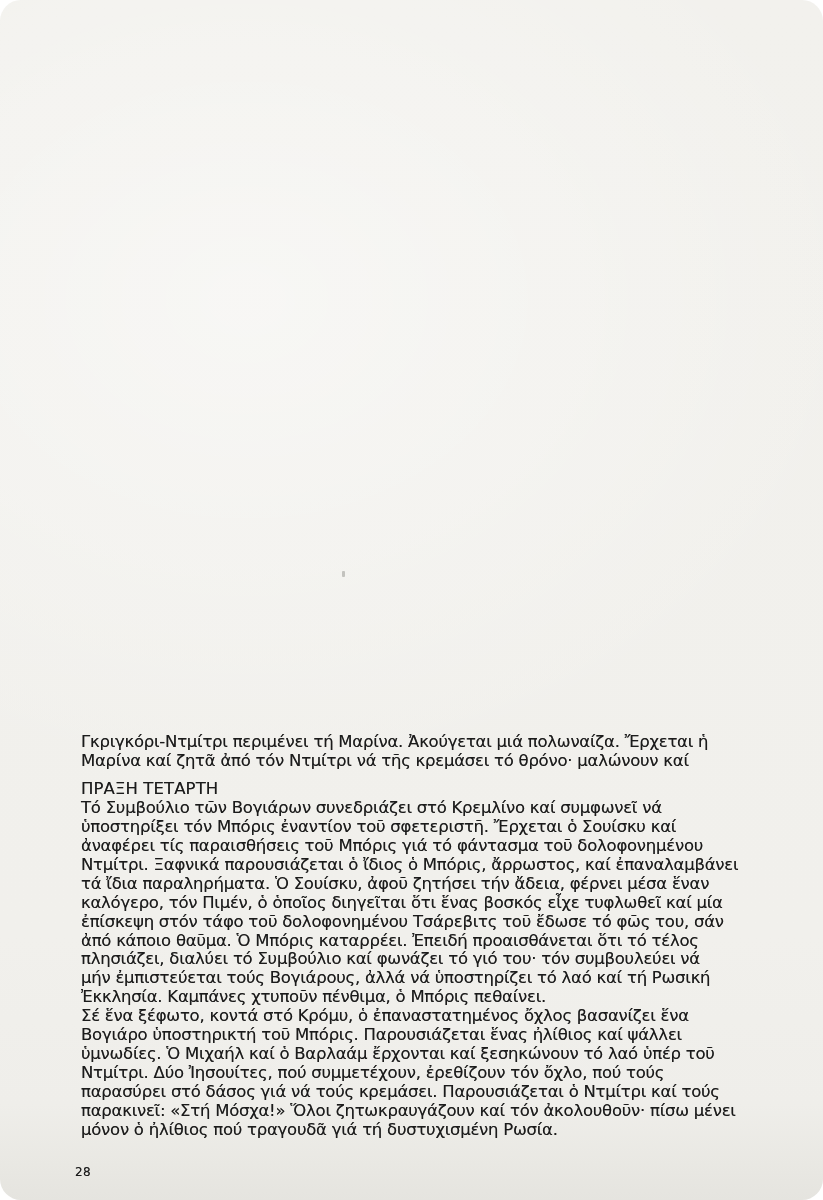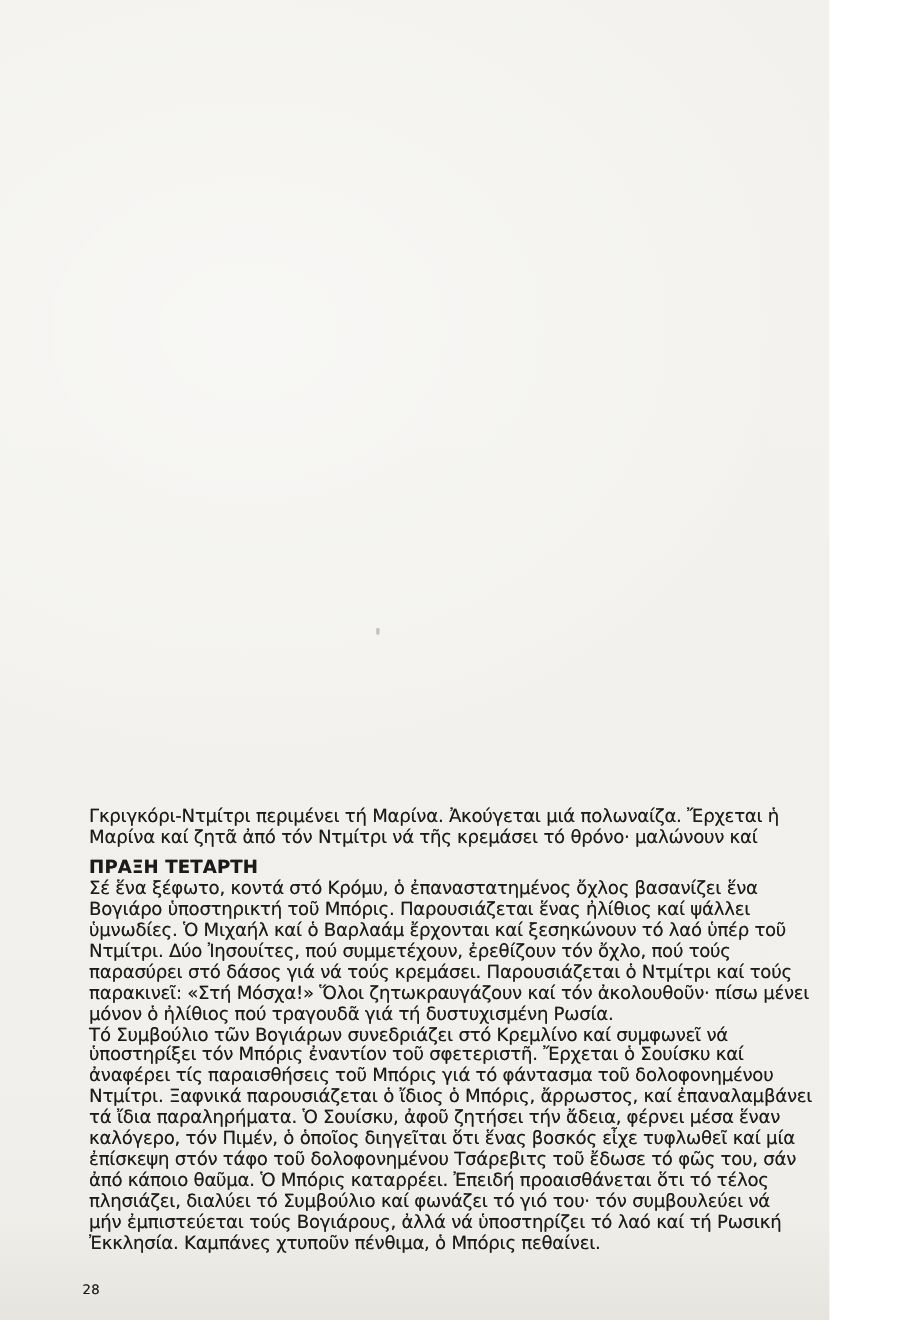--- a/index.html
+++ b/index.html
@@ -1,28 +1,29 @@
 <!DOCTYPE html>
 <html lang="el"><head>
 <meta charset="utf-8">
 <style>
   html, body {
     margin: 0;
     padding: 0;
   }
   .page {
     position: relative;
-    width: 754px;
+    width: 823px;
     height: 1200px;
     overflow: hidden;
     background:
       radial-gradient(ellipse 900px 700px at 30% 25%, rgba(255,255,255,0.45), rgba(255,255,255,0) 70%),
       linear-gradient(180deg, #f2f1ed 0%, #f1f0ec 78%, #efeeea 92%, #e9e8e3 97%, #e5e4df 100%);
     font-family: "DejaVu Sans", "Liberation Sans", sans-serif;
     color: #1b1b1b;
+    border-radius: 21px;
   }
   .speck {
     position: absolute;
     left: 342px;
     top: 571px;
     width: 3px;
     height: 6px;
     background: #9a9a96;
     opacity: 0.55;
     border-radius: 1px;
@@ -43,21 +44,21 @@
     padding: 0;
   }
   .line {
     display: block;
     white-space: nowrap;
   }
   .act-heading {
     margin: 9.5px 0 0 0;
     padding: 0;
     font-size: inherit;
-    font-weight: bold;
+    font-weight: normal;
     line-height: inherit;
     letter-spacing: 0.1px;
   }
   .page-number {
     position: absolute;
     left: 75px;
     top: 1163px;
     font-size: 12px;
     line-height: 18px;
     letter-spacing: 0.3px;
@@ -75,40 +76,40 @@
   <main class="text-block">
 
     <p class="para">
       <span class="line">Γκριγκόρι-Ντμίτρι περιμένει τή Μαρίνα. Ἀκούγεται μιά πολωναίζα. Ἔρχεται ἡ</span>
       <span class="line">Μαρίνα καί ζητᾶ ἀπό τόν Ντμίτρι νά τῆς κρεμάσει τό θρόνο· μαλώνουν καί</span>
     </p>
 
     <h2 class="act-heading">ΠΡΑΞΗ ΤΕΤΑΡΤΗ</h2>
 
     <p class="para">
-      <span class="line">Σέ ἕνα ξέφωτο, κοντά στό Κρόμυ, ὁ ἐπαναστατημένος ὄχλος βασανίζει ἕνα</span>
-      <span class="line">Βογιάρο ὑποστηρικτή τοῦ Μπόρις. Παρουσιάζεται ἕνας ἠλίθιος καί ψάλλει</span>
-      <span class="line">ὑμνωδίες. Ὁ Μιχαήλ καί ὁ Βαρλαάμ ἔρχονται καί ξεσηκώνουν τό λαό ὑπέρ τοῦ</span>
-      <span class="line">Ντμίτρι. Δύο Ἰησουίτες, πού συμμετέχουν, ἐρεθίζουν τόν ὄχλο, πού τούς</span>
-      <span class="line">παρασύρει στό δάσος γιά νά τούς κρεμάσει. Παρουσιάζεται ὁ Ντμίτρι καί τούς</span>
-      <span class="line">παρακινεῖ: «Στή Μόσχα!» Ὅλοι ζητωκραυγάζουν καί τόν ἀκολουθοῦν· πίσω μένει</span>
-      <span class="line">μόνον ὁ ἠλίθιος πού τραγουδᾶ γιά τή δυστυχισμένη Ρωσία.</span>
-    </p>
-
-    <p class="para">
       <span class="line">Τό Συμβούλιο τῶν Βογιάρων συνεδριάζει στό Κρεμλίνο καί συμφωνεῖ νά</span>
       <span class="line">ὑποστηρίξει τόν Μπόρις ἐναντίον τοῦ σφετεριστῆ. Ἔρχεται ὁ Σουίσκυ καί</span>
       <span class="line">ἀναφέρει τίς παραισθήσεις τοῦ Μπόρις γιά τό φάντασμα τοῦ δολοφονημένου</span>
       <span class="line">Ντμίτρι. Ξαφνικά παρουσιάζεται ὁ ἴδιος ὁ Μπόρις, ἄρρωστος, καί ἐπαναλαμβάνει</span>
       <span class="line">τά ἴδια παραληρήματα. Ὁ Σουίσκυ, ἀφοῦ ζητήσει τήν ἄδεια, φέρνει μέσα ἕναν</span>
       <span class="line">καλόγερο, τόν Πιμέν, ὁ ὁποῖος διηγεῖται ὅτι ἕνας βοσκός εἶχε τυφλωθεῖ καί μία</span>
       <span class="line">ἐπίσκεψη στόν τάφο τοῦ δολοφονημένου Τσάρεβιτς τοῦ ἔδωσε τό φῶς του, σάν</span>
       <span class="line">ἀπό κάποιο θαῦμα. Ὁ Μπόρις καταρρέει. Ἐπειδή προαισθάνεται ὅτι τό τέλος</span>
       <span class="line">πλησιάζει, διαλύει τό Συμβούλιο καί φωνάζει τό γιό του· τόν συμβουλεύει νά</span>
       <span class="line">μήν ἐμπιστεύεται τούς Βογιάρους, ἀλλά νά ὑποστηρίζει τό λαό καί τή Ρωσική</span>
       <span class="line">Ἐκκλησία. Καμπάνες χτυποῦν πένθιμα, ὁ Μπόρις πεθαίνει.</span>
     </p>
 
+    <p class="para">
+      <span class="line">Σέ ἕνα ξέφωτο, κοντά στό Κρόμυ, ὁ ἐπαναστατημένος ὄχλος βασανίζει ἕνα</span>
+      <span class="line">Βογιάρο ὑποστηρικτή τοῦ Μπόρις. Παρουσιάζεται ἕνας ἠλίθιος καί ψάλλει</span>
+      <span class="line">ὑμνωδίες. Ὁ Μιχαήλ καί ὁ Βαρλαάμ ἔρχονται καί ξεσηκώνουν τό λαό ὑπέρ τοῦ</span>
+      <span class="line">Ντμίτρι. Δύο Ἰησουίτες, πού συμμετέχουν, ἐρεθίζουν τόν ὄχλο, πού τούς</span>
+      <span class="line">παρασύρει στό δάσος γιά νά τούς κρεμάσει. Παρουσιάζεται ὁ Ντμίτρι καί τούς</span>
+      <span class="line">παρακινεῖ: «Στή Μόσχα!» Ὅλοι ζητωκραυγάζουν καί τόν ἀκολουθοῦν· πίσω μένει</span>
+      <span class="line">μόνον ὁ ἠλίθιος πού τραγουδᾶ γιά τή δυστυχισμένη Ρωσία.</span>
+    </p>
+
   </main>
 
   <div class="page-number">28</div>
 
 </div>
 
 </body></html>

